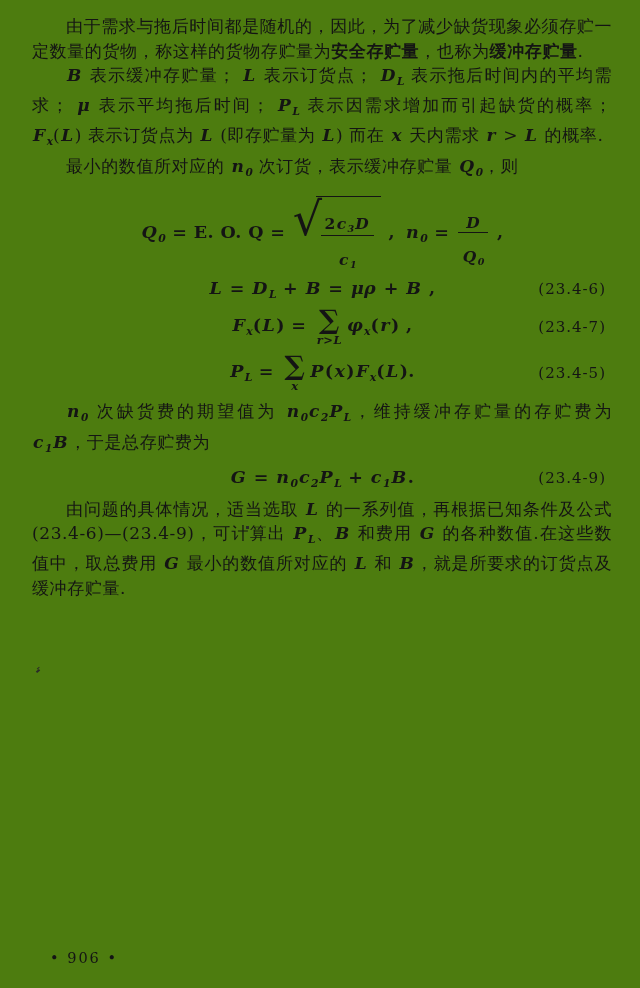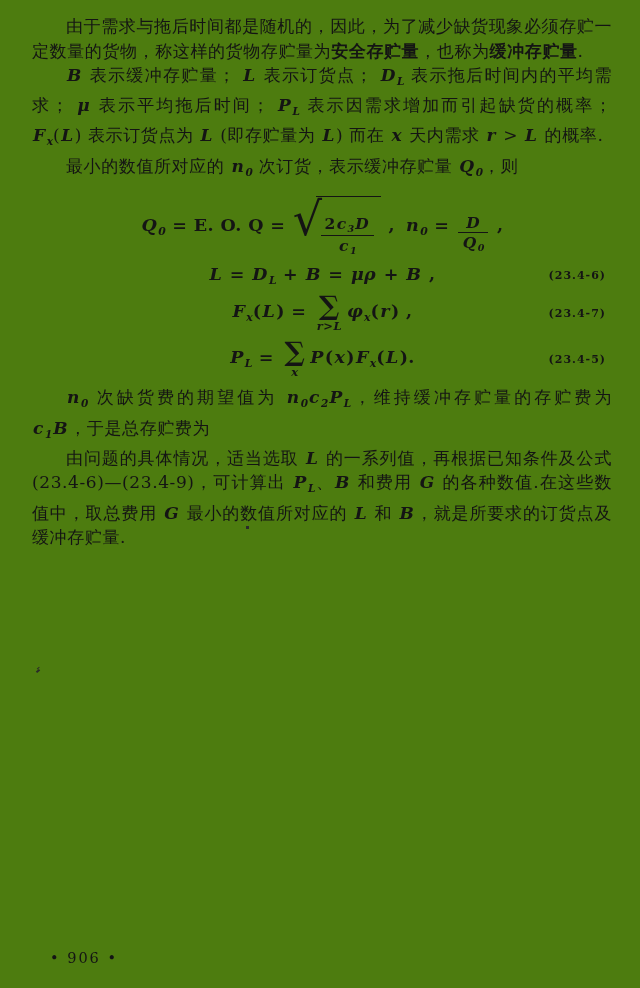--- a/index.html
+++ b/index.html
@@ -29,28 +29,28 @@
     vertical-align:-0.35em;letter-spacing:0;
   }
   
   .eqrow{
     position:relative;text-align:center;font-size:17.5px;
     margin:7px 0;letter-spacing:0.4px;
   }
   .formula{font-weight:600;display:inline-block;vertical-align:middle;}
   .eqno{
     position:absolute;right:6px;top:50%;transform:translateY(-50%);
-    font-size:11px;font-weight:700;letter-spacing:1px;
+    font-size:15px;font-weight:400;letter-spacing:1px;
   }
   .frac{
     display:inline-block;vertical-align:middle;text-align:center;
     font-size:15.5px;line-height:1.15;margin:0 2px;
   }
   .fnum{display:block;padding:0 4px 1px;margin-top:15px;}
-  .fden{display:block;border-top:1.6px solid #141414;padding:1px 4px 0;}
+  .fden{display:block;border-top:1.6px solid #141414;padding:15px 4px 0;}
   .sqrt{display:inline-flex;align-items:flex-start;vertical-align:middle;margin:0 1px;}
   .radsign{font-size:46px;line-height:46px;font-weight:400;font-style:normal;}
   .radbody{border-top:1.7px solid #141414;margin-left:-7px;padding:3px 5px 0 3px;display:inline-block;}
   .sum{
     display:inline-flex;flex-direction:column;align-items:center;
     vertical-align:middle;line-height:1;margin:0 4px;
   }
   .sigma{font-size:27px;line-height:25px;font-weight:600;}
   .limits{font-size:11.5px;line-height:12px;margin-top:2px;}
   .limits .mv{padding:0;}
@@ -99,20 +99,24 @@
     <div class="eqrow">
       <span class="formula"><span class="mv">P</span><span class="msub">L</span><span class="rn"> = </span><span class="sum">
             <span class="sigma">∑</span>
             <span class="limits"><span class="mv">x</span></span>
           </span><span class="mv">P</span><span class="rn">(</span><span class="mv">x</span><span class="rn">)</span><span class="mv">F</span><span class="msub">x</span><span class="rn">(</span><span class="mv">L</span><span class="rn">).</span></span>
       <span class="eqno">(23.4-5)</span>
     </div>
 
     <p class="para" style="margin-top:6px;"><span class="mv">n</span><span class="msub">0</span><span class="rn"> 次缺货费的期望值为 </span><span class="mv">n</span><span class="msub">0</span><span class="mv">c</span><span class="msub">2</span><span class="mv">P</span><span class="msub">L</span><span class="rn">，维持缓冲存贮量的存贮费为 </span><span class="mv">c</span><span class="msub">1</span><span class="mv">B</span><span class="rn">，于是总存贮费为</span></p>
 
+    <div class="eqrow">
+      <span class="formula"><span class="mv">G</span><span class="rn"> = </span><span class="mv">n</span><span class="msub">0</span><span class="mv">c</span><span class="msub">2</span><span class="mv">P</span><span class="msub">L</span><span class="rn"> + </span><span class="mv">c</span><span class="msub">1</span><span class="mv">B</span><span class="rn">.</span></span>
+      <span class="eqno">(23.4-9)</span>
+    </div>
 
     <p class="para"><span class="rn">由问题的具体情况，适当选取 </span><span class="mv">L</span><span class="rn"> 的一系列值，再根据已知条件及公式(23.4-6)—(23.4-9)，可计算出 </span><span class="mv">P</span><span class="msub">L</span><span class="rn">、</span><span class="mv">B</span><span class="rn"> 和费用 </span><span class="mv">G</span><span class="rn"> 的各种数值.在这些数值中，取总费用 </span><span class="mv">G</span><span class="rn"> 最小的数值所对应的 </span><span class="mv">L</span><span class="rn"> 和 </span><span class="mv">B</span><span class="rn">，就是所要求的订货点及缓冲存贮量.</span></p>
 
   </div>
 
   <div class="speck speck1"></div>
   <div class="speck speck2"></div>
 
   <div class="footer">• 906 •</div>
 </div>

